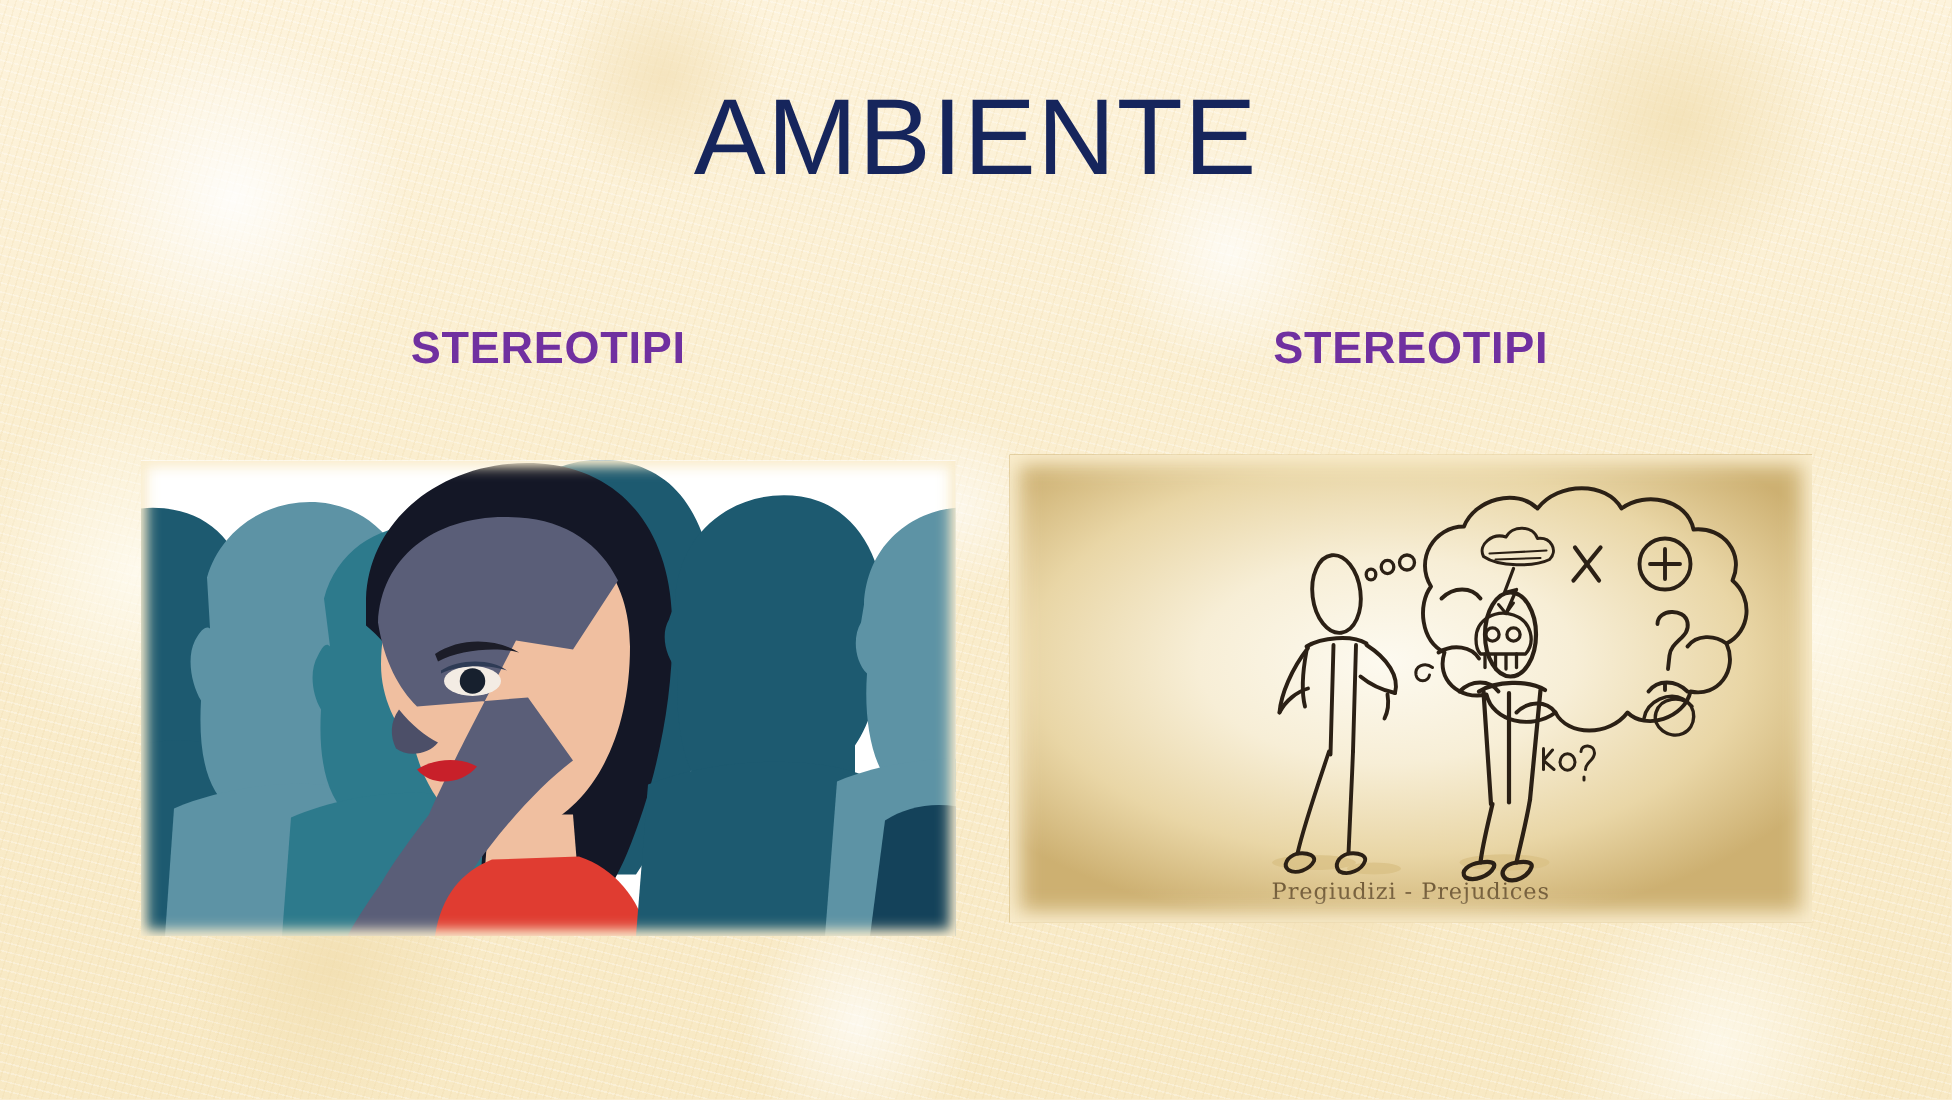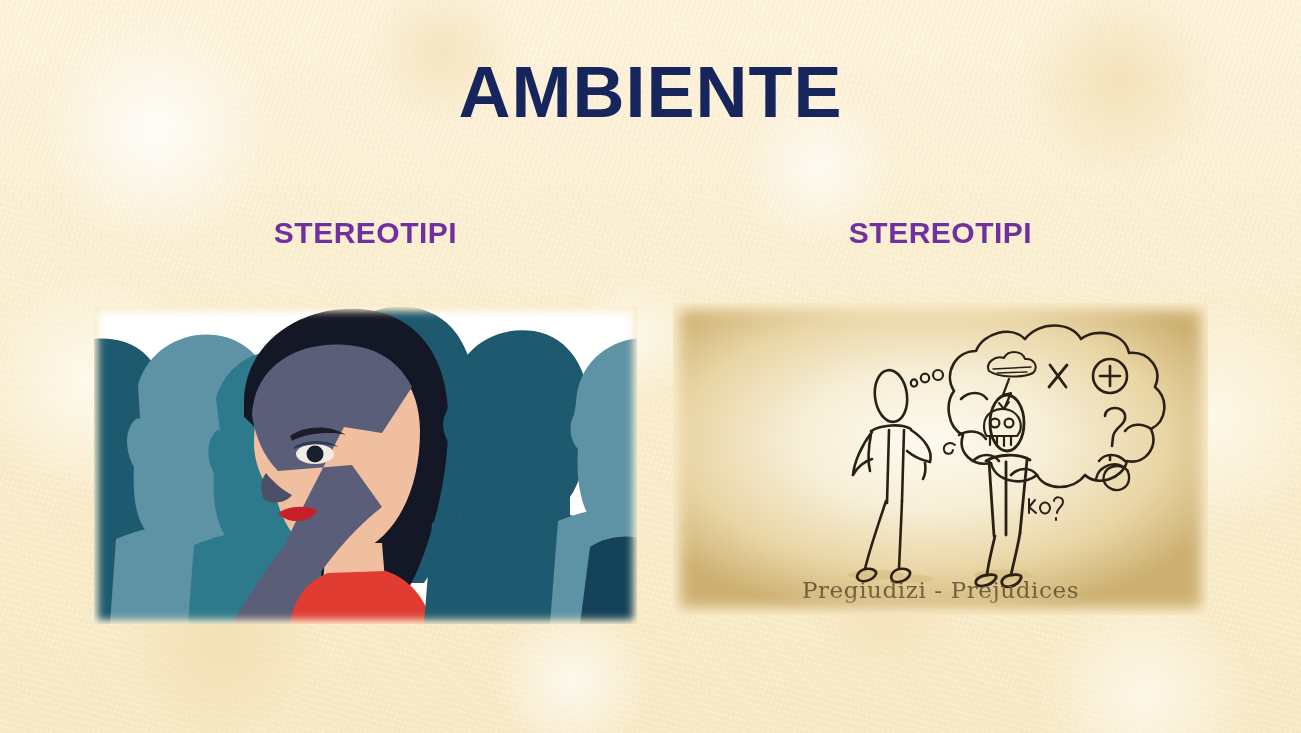--- a/index.html
+++ b/index.html
@@ -40,21 +40,21 @@
   }
 
   
   #page-title {
     position: absolute;
     left: 0;
     right: 0;
     top: 56px;
     text-align: center;
     font-size: 72px;
-    font-weight: bold;
+    font-weight: normal;
     letter-spacing: 1px;
     color: #16255c;
     line-height: 1;
   }
 
   
   .col-heading {
     position: absolute;
     top: 216px;
     font-size: 30px;
@@ -109,21 +109,21 @@
       inset -11px 0 15px -4px rgba(250,237,205,0.9);
   }
 
   .caption-text {
     position: absolute;
     left: 0;
     right: 0;
     bottom: 12px;
     text-align: center;
     font-family: "DejaVu Serif", serif;
-    font-size: 23px;
+    font-size: 15px;
     letter-spacing: 0.6px;
     color: #6b5534;
     opacity: 0.92;
   }
 </style>
 </head>
 <body>
 
 <div id="slide">
 

